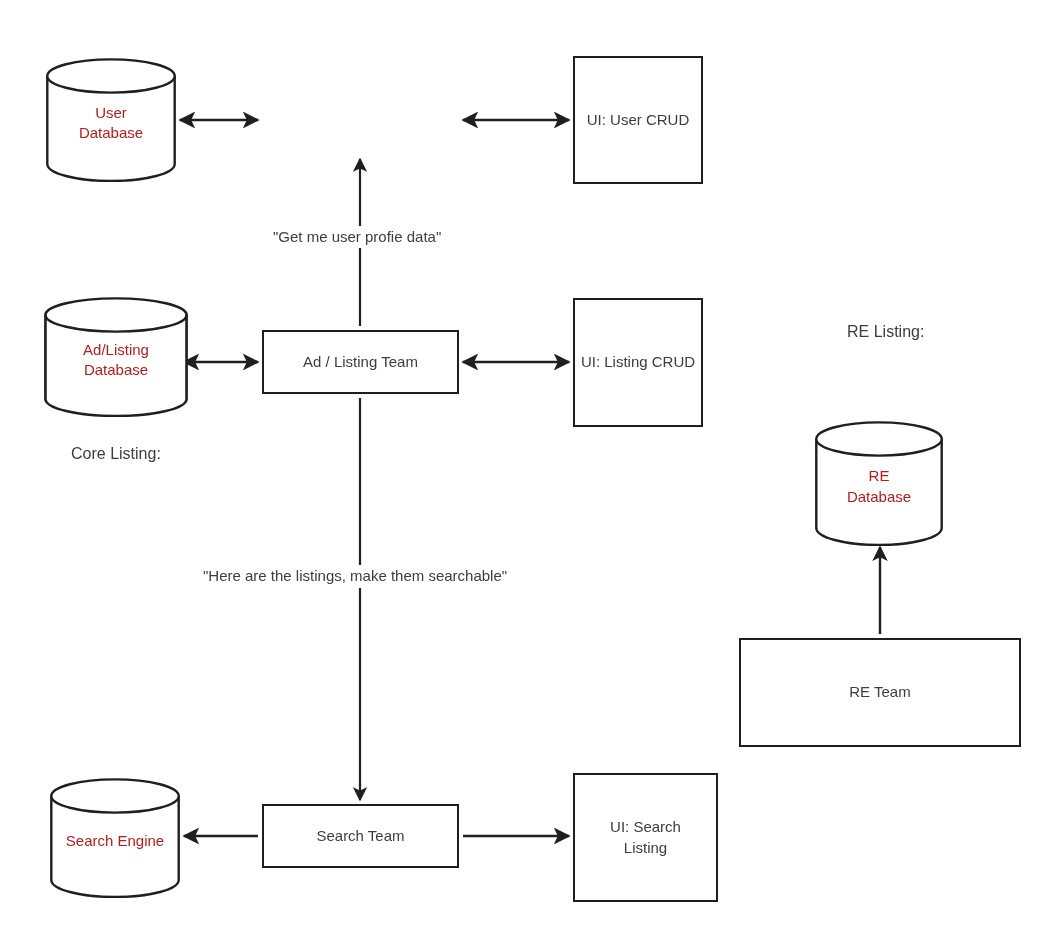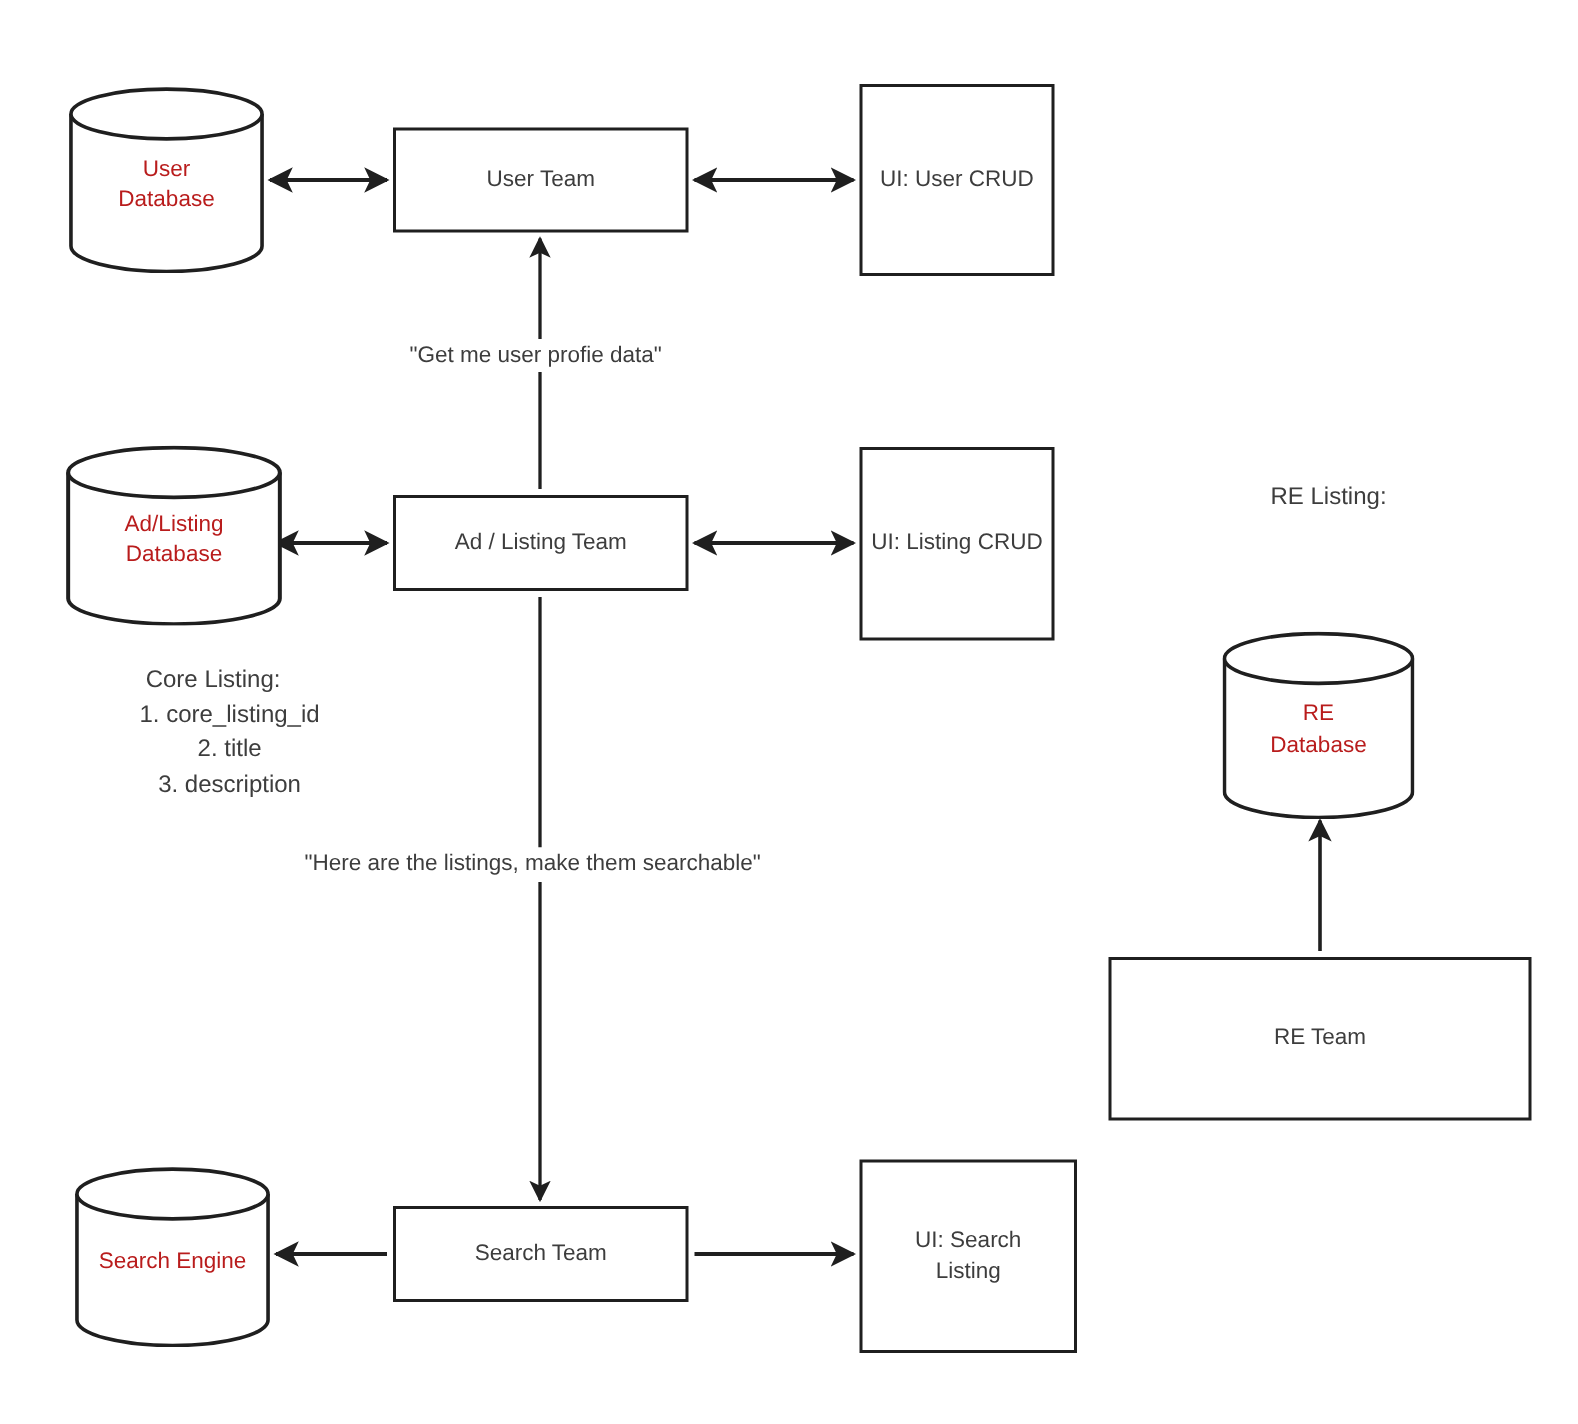--- a/index.html
+++ b/index.html
@@ -122,23 +122,20 @@
   </svg>
 
   <div class="node cyl" style="left:46px; top:58px; width:130px; height:124px;">
     <svg class="cyl-svg" viewBox="0 0 130 124" preserveAspectRatio="none">
       <path d="M 1.3 18 L 1.3 106 A 63.7 17 0 0 0 128.7 106 L 128.7 18" fill="#ffffff" stroke="#1f1f1f" stroke-width="2.4"></path>
       <ellipse cx="65" cy="18" rx="63.7" ry="16.6" fill="#ffffff" stroke="#1f1f1f" stroke-width="2.4"></ellipse>
     </svg>
     <span class="cyl-label">User<br>Database</span>
   </div>
 
-  <div class="node box" style="left:262px; top:85px; width:197px; height:70px;">
-    <span>User Team</span>
-  </div>
 
   <div class="node box" style="left:573px; top:56px; width:130px; height:128px;">
     <span>UI: User CRUD</span>
   </div>
 
   <div class="node cyl" style="left:44px; top:297px; width:144px; height:120px;">
     <svg class="cyl-svg" viewBox="0 0 130 120" preserveAspectRatio="none">
       <path d="M 1.3 18 L 1.3 102 A 63.7 17 0 0 0 128.7 102 L 128.7 18" fill="#ffffff" stroke="#1f1f1f" stroke-width="2.4"></path>
       <ellipse cx="65" cy="18" rx="63.7" ry="16.6" fill="#ffffff" stroke="#1f1f1f" stroke-width="2.4"></ellipse>
     </svg>
@@ -178,26 +175,21 @@
   </div>
 
   <div class="node box" style="left:739px; top:638px; width:282px; height:109px;">
     <span>RE Team</span>
   </div>
 
   <div class="edge-label" style="left:268px; top:226px;">"Get me user profie data"</div>
 
   <div class="edge-label" style="left:198px; top:565px;">"Here are the listings, make them searchable"</div>
 
-  <div class="note" style="left:71px; top:442px;text-align:center;">
+  <div class="note" style="left:71px; top:442px;">
     <span class="note-title">Core Listing:</span>
-    <ul class="note-list">
-      <li>1. core_listing_id</li>
-      <li>2. title</li>
-      <li>3. description</li>
-    </ul>
   </div>
 
   <div class="note" style="left:847px; top:320px;">
     <span class="note-title">RE Listing:</span>
   </div>
 
 </div>
 
 </body></html>

